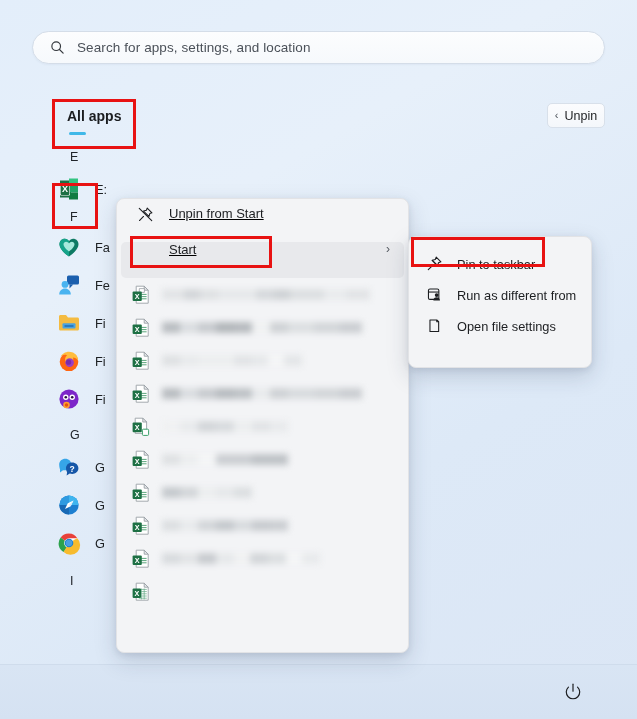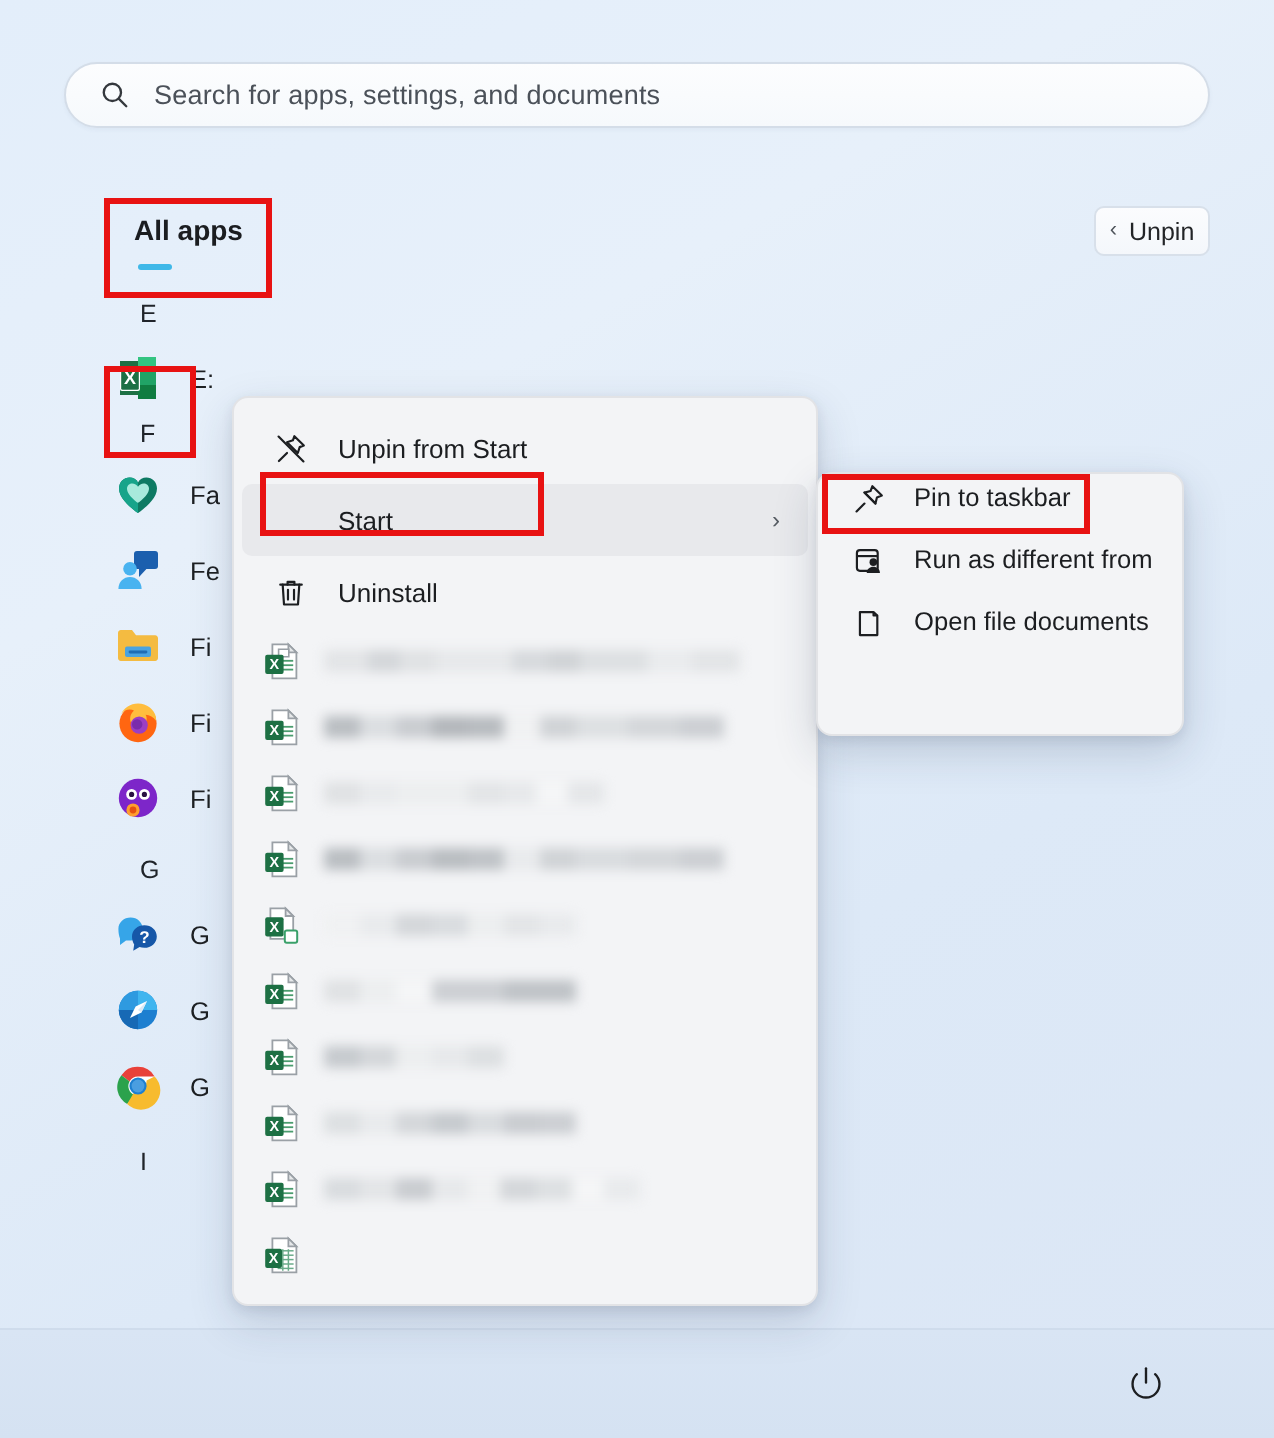--- a/index.html
+++ b/index.html
@@ -82,25 +82,26 @@
     position: absolute; left: 116px; top: 198px;
     width: 293px; height: 455px;
     background: #f3f4f6;
     border: 1px solid #e2e3e6;
     border-radius: 8px;
     box-shadow: 0 8px 22px rgba(35,50,75,.17), 0 2px 6px rgba(35,50,75,.10);
     z-index: 10;
     overflow: hidden;
   }
   .ctx-item {
-    display: flex; align-items: center;
+    display: flex; align-items: flex-start;
     height: 36px; margin: 0 4px;
     border-radius: 5px;
     padding-left: 14px;
     position: relative;
+    text-decoration: underline;
   }
   .ctx-item.first { margin-top: 7px; }
   .ctx-item.hovered { background: #e8e9ec; }
   .ctx-ico {
     width: 20px; flex: none; display: flex; align-items: center; justify-content: center;
     margin-right: 14px;
   }
   .ctx-label { font-size: 13px; color: #1c1e21; }
   .ctx-sub-arrow {
     position: absolute; right: 14px; font-size: 12px; color: #555b62;
@@ -134,21 +135,21 @@
     position: absolute; left: 408px; top: 236px;
     width: 184px; height: 132px;
     background: #f3f4f6;
     border: 1px solid #e2e3e6;
     border-radius: 8px;
     box-shadow: 0 8px 22px rgba(35,50,75,.18), 0 2px 6px rgba(35,50,75,.10);
     z-index: 12;
     padding-top: 4px;
   }
   .sub-item {
-    display: flex; align-items: flex-start;
+    display: flex; align-items: flex-end;
     height: 31px; margin: 0 4px; padding-left: 11px;
     border-radius: 5px;
   }
   .sub-ico { width: 20px; flex: none; display:flex; align-items:center; justify-content:center; margin-right: 13px; }
   .sub-label { font-size: 12.8px; color: #1c1e21; }
   .pin-hl {
     position: absolute; left: 411px; top: 237px;
     width: 134px; height: 30px;
     border: 3px solid #e81212;
     z-index: 16;
@@ -189,21 +190,21 @@
 
 <div id="root">
 
   <div class="search-bar">
     <span class="search-icon">
       <svg width="15" height="15" viewBox="0 0 16 16">
         <circle cx="6.6" cy="6.6" r="4.6" fill="none" stroke="#34383d" stroke-width="1.25"></circle>
         <line x1="10.1" y1="10.1" x2="14" y2="14" stroke="#34383d" stroke-width="1.25" stroke-linecap="round"></line>
       </svg>
     </span>
-    <span class="search-placeholder">Search for apps, settings, and documents</span>
+    <span class="search-placeholder">Search for apps, settings, and location</span>
   </div>
 
   <div class="allapps-wrap">
     <div class="allapps-box">
       <span class="allapps-label">All apps</span>
     </div>
   </div>
 
   <div class="back-btn">
     <span class="back-chevron">‹</span>
@@ -352,33 +353,20 @@
       </span>
       <span class="ctx-label">Unpin from Start</span>
     </div>
 
     <div class="ctx-item hovered">
       <span class="ctx-ico"></span>
       <span class="ctx-label">Start</span>
       <span class="ctx-sub-arrow">›</span>
     </div>
 
-    <div class="ctx-item">
-      <span class="ctx-ico">
-        <svg width="17" height="17" viewBox="0 0 18 18">
-          <g fill="none" stroke="#1c1e21" stroke-width="1.15" stroke-linecap="round" stroke-linejoin="round">
-            <path d="M3.3 4.6H14.7"></path>
-            <path d="M7.2 4.6V3.1H10.8V4.6"></path>
-            <path d="M4.6 4.6L5.3 15.1H12.7L13.4 4.6"></path>
-            <path d="M7.4 7.3V12.5M10.6 7.3V12.5"></path>
-          </g>
-        </svg>
-      </span>
-      <span class="ctx-label">Uninstall</span>
-    </div>
 
 
     <div>
 
       <div class="recent-row">
         <span class="xdoc">
           <svg width="18" height="20" viewBox="0 0 18 20">
             <path d="M4.2 1.2H12.2L16.2 5.2V18.2H4.2Z" fill="#fff" stroke="#9aa0a6" stroke-width=".9"></path>
             <path d="M12.2 1.2V5.2H16.2Z" fill="#e6e8ea" stroke="#9aa0a6" stroke-width=".9"></path>
             <path d="M7.3 3.6H12.4V7.4H7.3Z" fill="#fff" stroke="#9aa0a6" stroke-width=".8"></path>
@@ -660,21 +648,21 @@
 
     <div class="sub-item">
       <span class="sub-ico">
         <svg width="17" height="17" viewBox="0 0 18 18">
           <g fill="none" stroke="#1c1e21" stroke-width="1.15" stroke-linejoin="round">
             <path d="M4.2 3.2H11.4L13.4 5.0V15.4H4.2Z"></path>
             <path d="M11.4 3.2V5.0H13.4"></path>
           </g>
         </svg>
       </span>
-      <span class="sub-label">Open file documents</span>
+      <span class="sub-label">Open file settings</span>
     </div>
   </div>
 
   <div class="pin-hl"></div>
 
   <div class="footer">
     <div class="power-btn">
       <svg width="20" height="20" viewBox="0 0 22 22">
         <path d="M6.0 5.6A7.4 7.4 0 1 0 16.0 5.6" fill="none" stroke="#1c1e21" stroke-width="1.3" stroke-linecap="round"></path>
         <line x1="11" y1="2.4" x2="11" y2="10.2" stroke="#1c1e21" stroke-width="1.3" stroke-linecap="round"></line>

